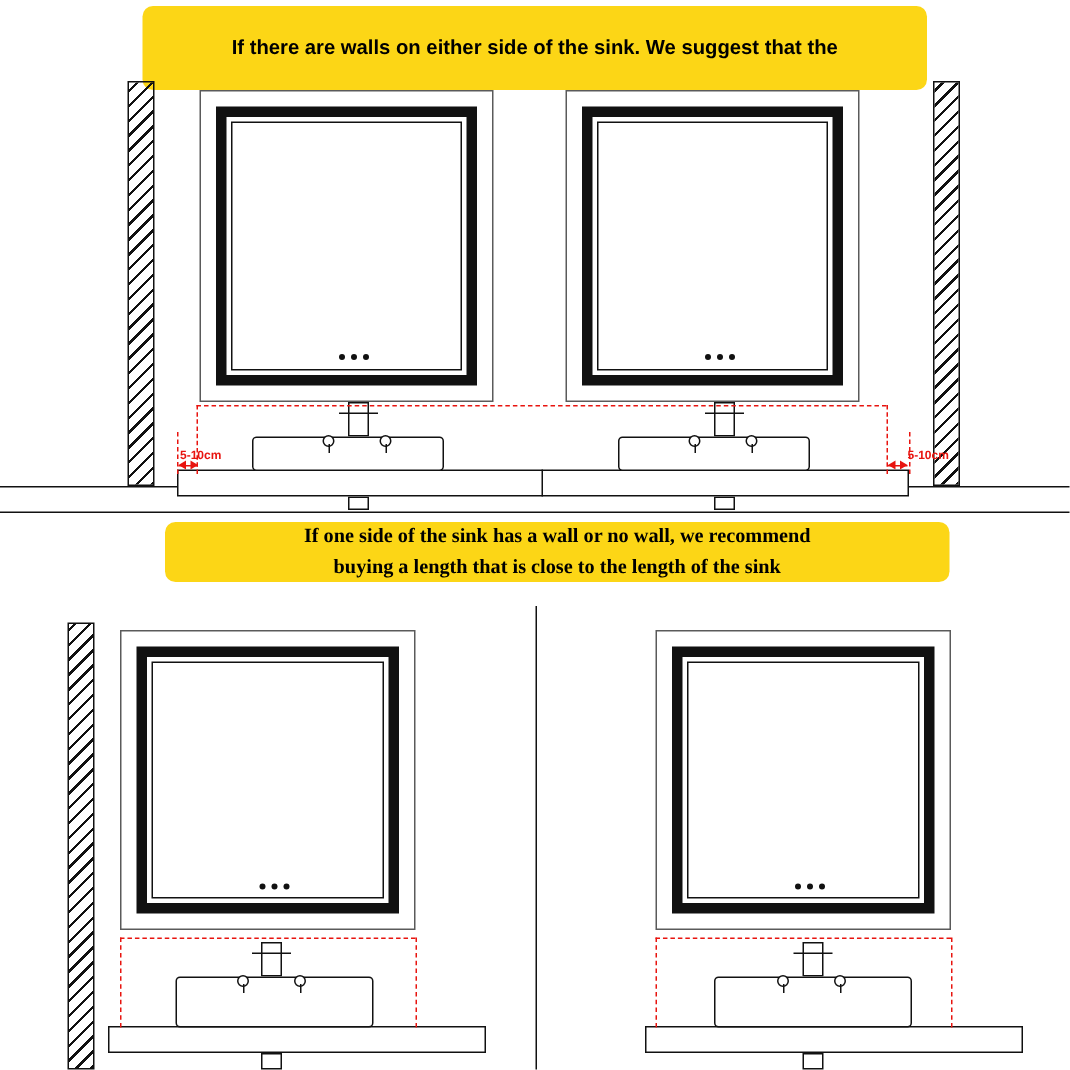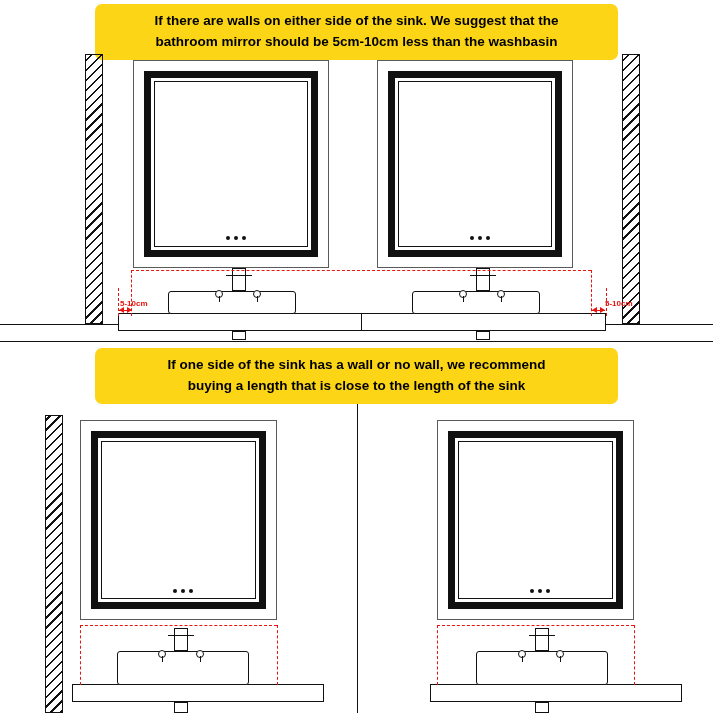--- a/index.html
+++ b/index.html
@@ -23,21 +23,21 @@
     font-size:13.5px;
     line-height:1.55;
     display:flex;
     align-items:center;
     justify-content:center;
     padding:6px 10px;
     box-sizing:border-box;
   }
   .banner span{display:block;}
   #banner-top{left:95px;top:4px;width:523px;height:56px;}
-  #banner-mid{left:95px;top:348px;width:523px;height:56px;}
+  #banner-mid{left:110px;top:348px;width:523px;height:40px;font-family:Liberation Serif, serif;}
 
   
   .wall{
     position:absolute;
     border:1.6px solid #111;
     box-sizing:border-box;
     background:
       repeating-linear-gradient(
         -45deg,
         #111 0px, #111 1.6px,
@@ -81,21 +81,20 @@
   .arrow-head.right{border-top:3px solid transparent;border-bottom:3px solid transparent;border-left:5px solid #e8140f;}
 </style>
 </head>
 <body>
 
 <div class="stage">
 
   <div class="banner" id="banner-top">
     <div>
       <span>If there are walls on either side of the sink. We suggest that the</span>
-      <span>bathroom mirror should be 5cm-10cm less than the washbasin</span>
     </div>
   </div>
 
   <div class="wall" style="left:85px;top:54px;width:18px;height:270px;"></div>
   <div class="wall" style="left:622px;top:54px;width:18px;height:270px;"></div>
 
   <div class="hline" style="left:0px;top:324px;width:713px;"></div>
 
   <div class="mirror-outer" style="left:133px;top:60px;width:196px;height:208px;">
     <div class="mirror-frame">

